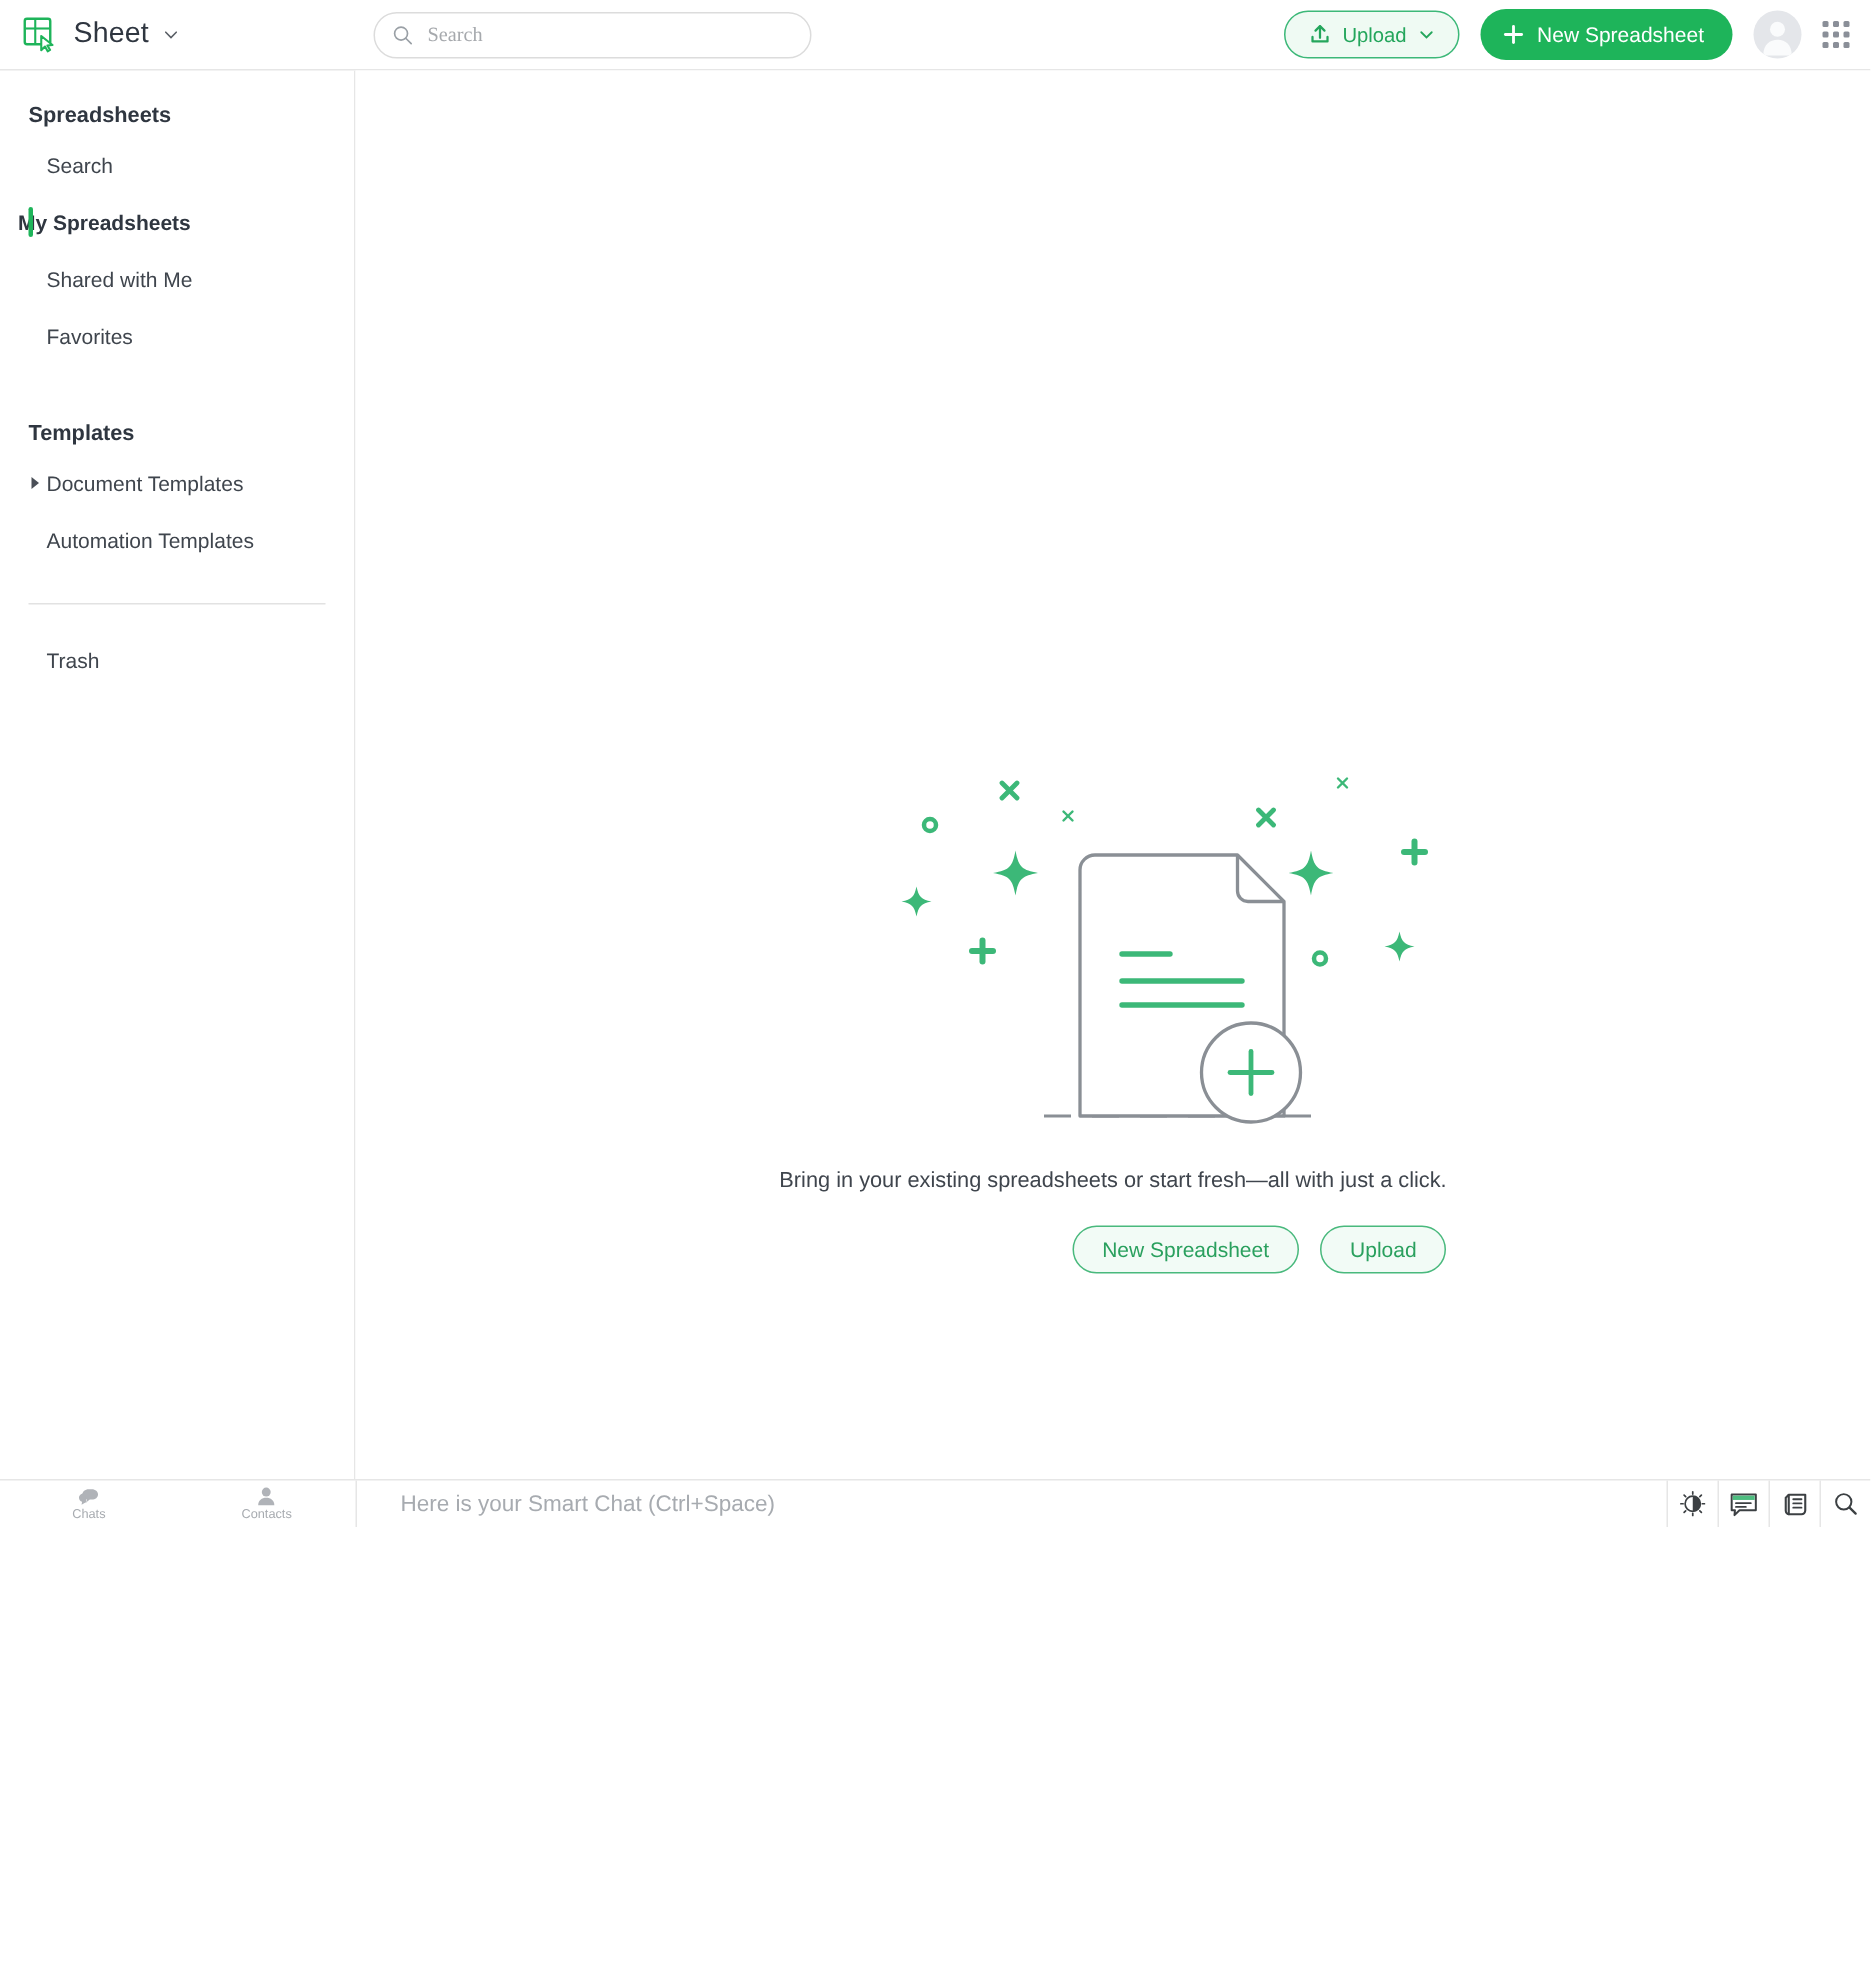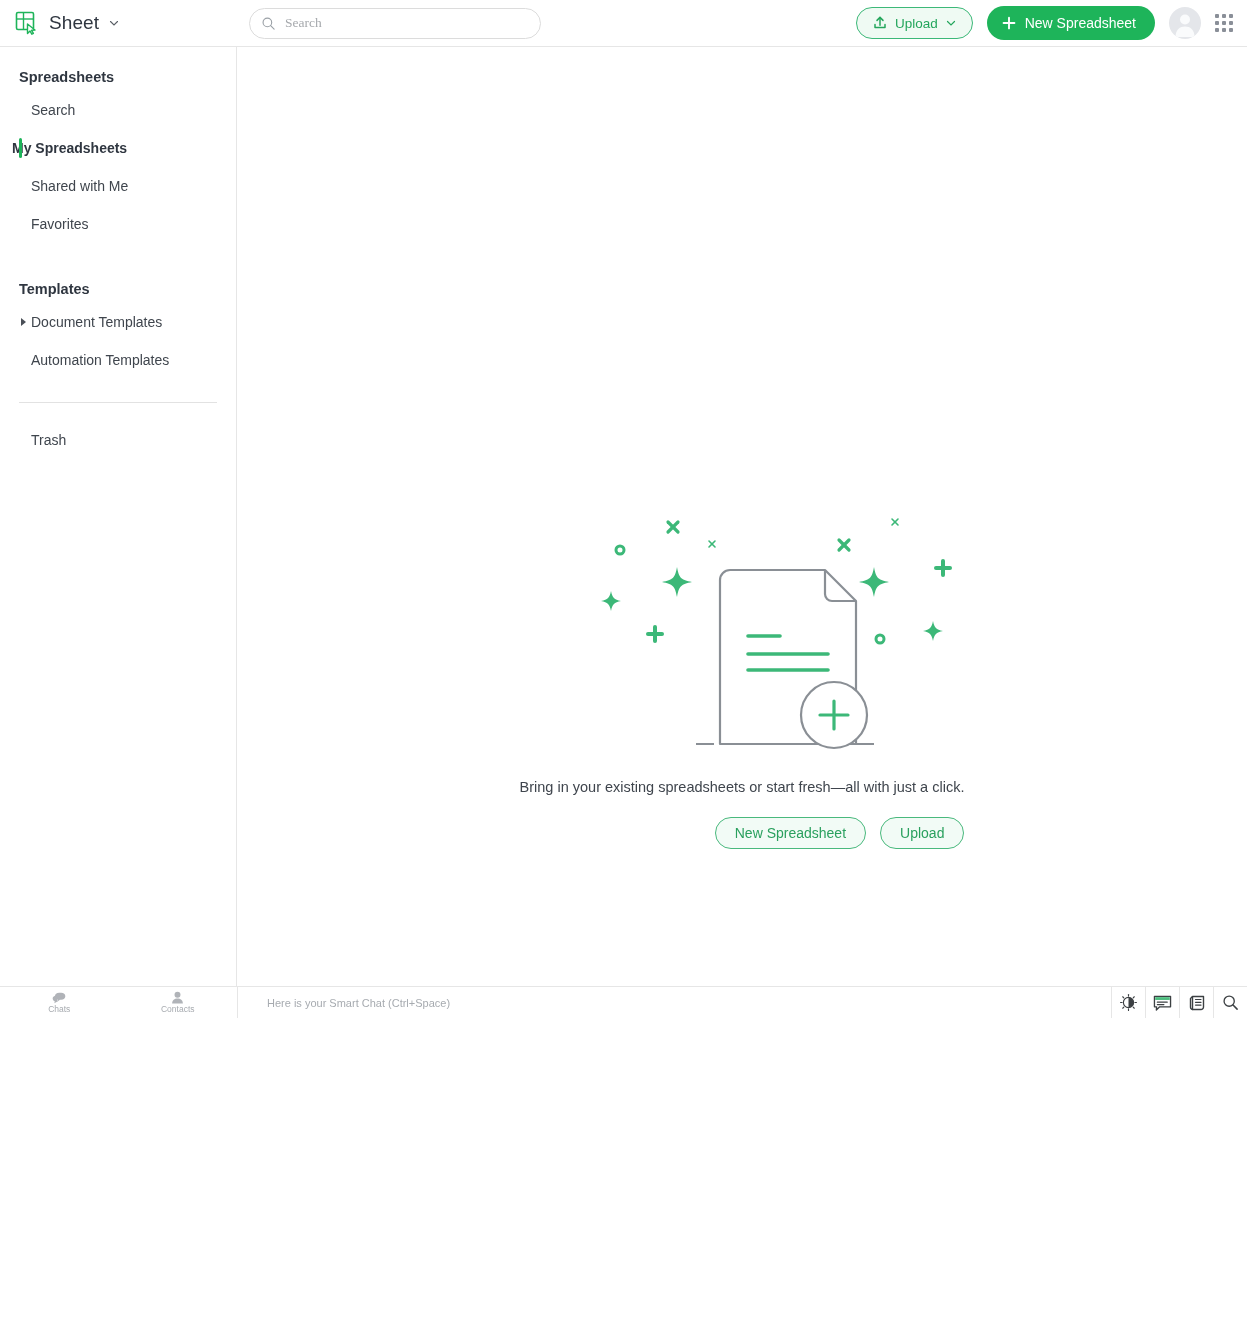--- a/index.html
+++ b/index.html
@@ -172,21 +172,21 @@
   }
   .bb-tab svg { display:block; color:#b0b3b8; }
   .bb-tab span { font-size: 8.5px; color: #a7abb0; line-height: 10px; }
   .bb-chat {
     flex: 1; display: flex; align-items: center;
     border-left: 1px solid #e6e6e6;
     padding-left: 29px;
   }
   .bb-chat input {
     border: none; outline: none; background: transparent;
-    font-size: 11px; font-family: inherit; color: #15803d; width: 70%;
+    font-size: 15px; font-family: inherit; color: #15803d; width: 70%;
   }
   .bb-chat input::placeholder { color: #a7abb0; }
   .bb-right { display: flex; align-items: stretch; }
   .bb-icon {
     width: 34px; display: flex; align-items: center; justify-content: center;
     border-left: 1px solid #e6e6e6; cursor: pointer; color: #4b4f56;
   }
   .bb-icon svg { display:block; }
 </style>
 </head>

